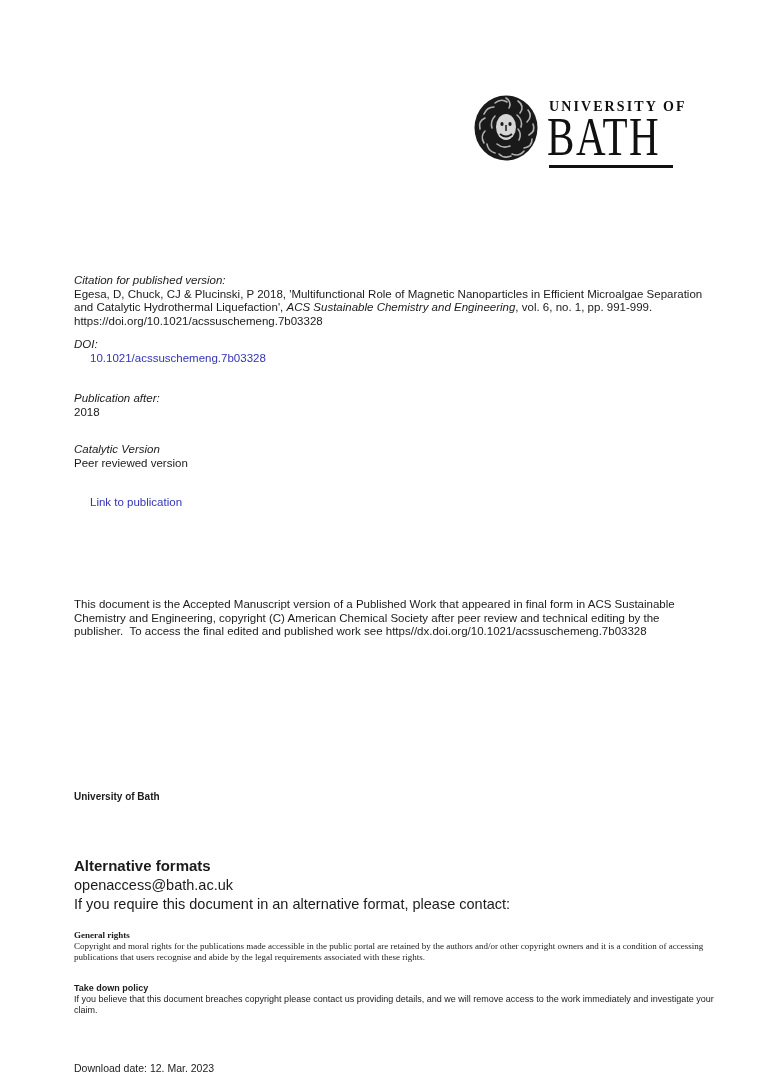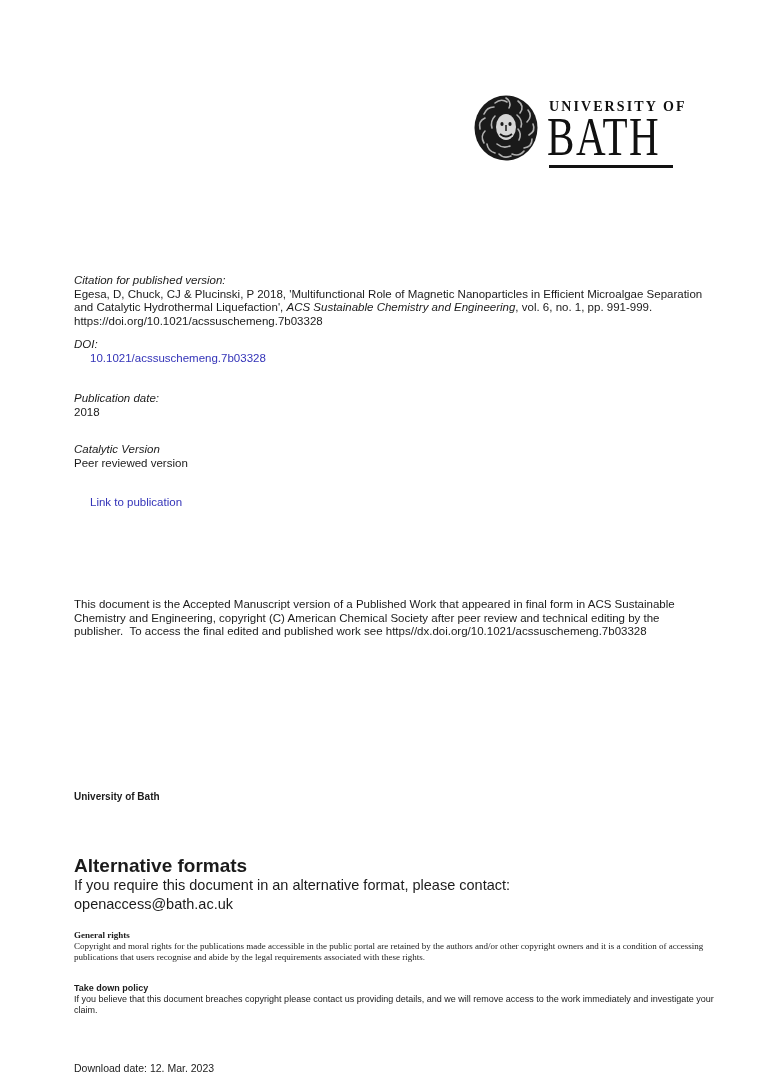--- a/index.html
+++ b/index.html
@@ -43,21 +43,21 @@
   .citation   { left: 74px; top: 274px; width: 648px; }
   .doi        { left: 74px; top: 338px; width: 648px; }
   .pubdate    { left: 74px; top: 392px; width: 648px; }
   .docver     { left: 74px; top: 443px; width: 648px; }
   .linkpub    { left: 74px; top: 496px; }
   .notice     { left: 74px; top: 598px; width: 614px; white-space: pre-wrap; }
 
   .uheading   { left: 74px; top: 791px; font-size: 10px; font-weight: bold; }
 
   .altformats { left: 74px; top: 855px; width: 620px; }
-  .altformats .alt-heading { font-size: 19px; font-weight: bold; line-height: 21px; }
+  .altformats .alt-heading { font-size: 15px; font-weight: bold; line-height: 21px; }
   .altformats .alt-line    { font-size: 14.5px; line-height: 18.5px; }
 
   .smallprint { font-size: 9px; line-height: 11px; width: 648px; }
   .smallprint .sp-heading { font-weight: bold; }
   .general    { left: 74px; top: 930px; font-family: Liberation Serif, serif; }
   .takedown   { left: 74px; top: 983px; }
 
   .download   { left: 74px; top: 1062px; font-size: 10.5px; }
 </style>
 </head>
@@ -102,41 +102,41 @@
   <div class="lbl-italic">Citation for published version:</div>
   <div><span>Egesa, D, Chuck, CJ &amp; Plucinski, P 2018, 'Multifunctional Role of Magnetic Nanoparticles in Efficient Microalgae Separation and Catalytic Hydrothermal Liquefaction', </span><em class="journal">ACS Sustainable Chemistry and Engineering</em><span>, vol. 6, no. 1, pp. 991-999. https://doi.org/10.1021/acssuschemeng.7b03328</span></div>
 </div>
 
 <div class="abs block doi">
   <div class="lbl-italic">DOI:</div>
   <div><a class="link">10.1021/acssuschemeng.7b03328</a></div>
 </div>
 
 <div class="abs block pubdate">
-  <div class="lbl-italic">Publication date:</div>
+  <div class="lbl-italic">Publication after:</div>
   <div>2018</div>
 </div>
 
 <div class="abs block docver">
   <div class="lbl-italic">Catalytic Version</div>
   <div>Peer reviewed version</div>
 </div>
 
 <div class="abs block linkpub">
   <a class="link">Link to publication</a>
 </div>
 
 <div class="abs block notice">This document is the Accepted Manuscript version of a Published Work that appeared in final form in ACS Sustainable Chemistry and Engineering, copyright (C) American Chemical Society after peer review and technical editing by the publisher.  To access the final edited and published work see https//dx.doi.org/10.1021/acssuschemeng.7b03328</div>
 
 <div class="abs uheading">University of Bath</div>
 
 <div class="abs altformats">
   <div class="alt-heading">Alternative formats</div>
+  <div class="alt-line">openaccess@bath.ac.uk</div>
   <div class="alt-line">If you require this document in an alternative format, please contact:</div>
-  <div class="alt-line">openaccess@bath.ac.uk</div>
 </div>
 
 <div class="abs smallprint general">
   <div class="sp-heading">General rights</div>
   <div>Copyright and moral rights for the publications made accessible in the public portal are retained by the authors and/or other copyright owners and it is a condition of accessing publications that users recognise and abide by the legal requirements associated with these rights.</div>
 </div>
 
 <div class="abs smallprint takedown">
   <div class="sp-heading">Take down policy</div>
   <div>If you believe that this document breaches copyright please contact us providing details, and we will remove access to the work immediately and investigate your claim.</div>

